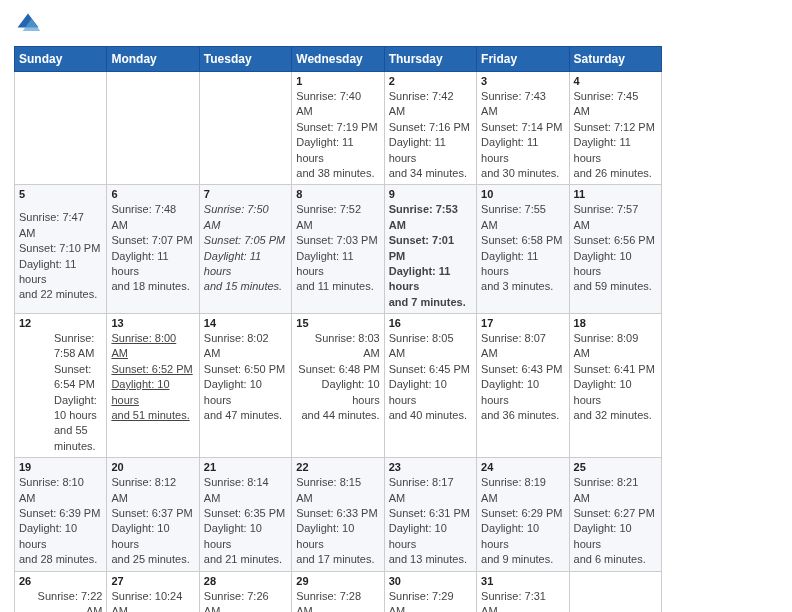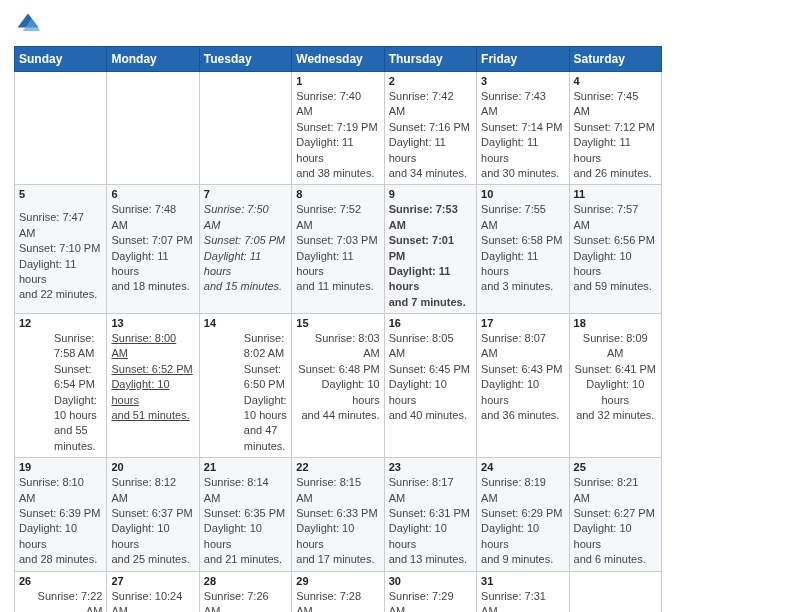--- a/index.html
+++ b/index.html
@@ -227,21 +227,21 @@
           </td>
           <td>
             <div class="day-number">13</div>
             <div class="day-info" style="white-space: pre-line; text-decoration: underline;">Sunrise: 8:00 AM
 Sunset: 6:52 PM
 Daylight: 10 hours
 and 51 minutes.</div>
           </td>
           <td>
             <div class="day-number">14</div>
-            <div class="day-info" style="white-space: pre-line; margin-left: 40px;">Sunrise: 8:02 AM
+            <div class="day-info" style="white-space: pre-line;">Sunrise: 8:02 AM
 Sunset: 6:50 PM
 Daylight: 10 hours
 and 47 minutes.</div>
           </td>
           <td>
             <div class="day-number">15</div>
             <div class="day-info" style="white-space: pre-line; text-align: right;">Sunrise: 8:03 AM
 Sunset: 6:48 PM
 Daylight: 10 hours
 and 44 minutes.</div>
@@ -255,21 +255,21 @@
           </td>
           <td>
             <div class="day-number">17</div>
             <div class="day-info" style="white-space: pre-line;">Sunrise: 8:07 AM
 Sunset: 6:43 PM
 Daylight: 10 hours
 and 36 minutes.</div>
           </td>
           <td>
             <div class="day-number">18</div>
-            <div class="day-info" style="white-space: pre-line; text-align: center;">Sunrise: 8:09 AM
+            <div class="day-info" style="white-space: pre-line;">Sunrise: 8:09 AM
 Sunset: 6:41 PM
 Daylight: 10 hours
 and 32 minutes.</div>
           </td>
         </tr>
         <tr>
           <td>
             <div class="day-number">19</div>
             <div class="day-info" style="white-space: pre-line;">Sunrise: 8:10 AM
 Sunset: 6:39 PM

